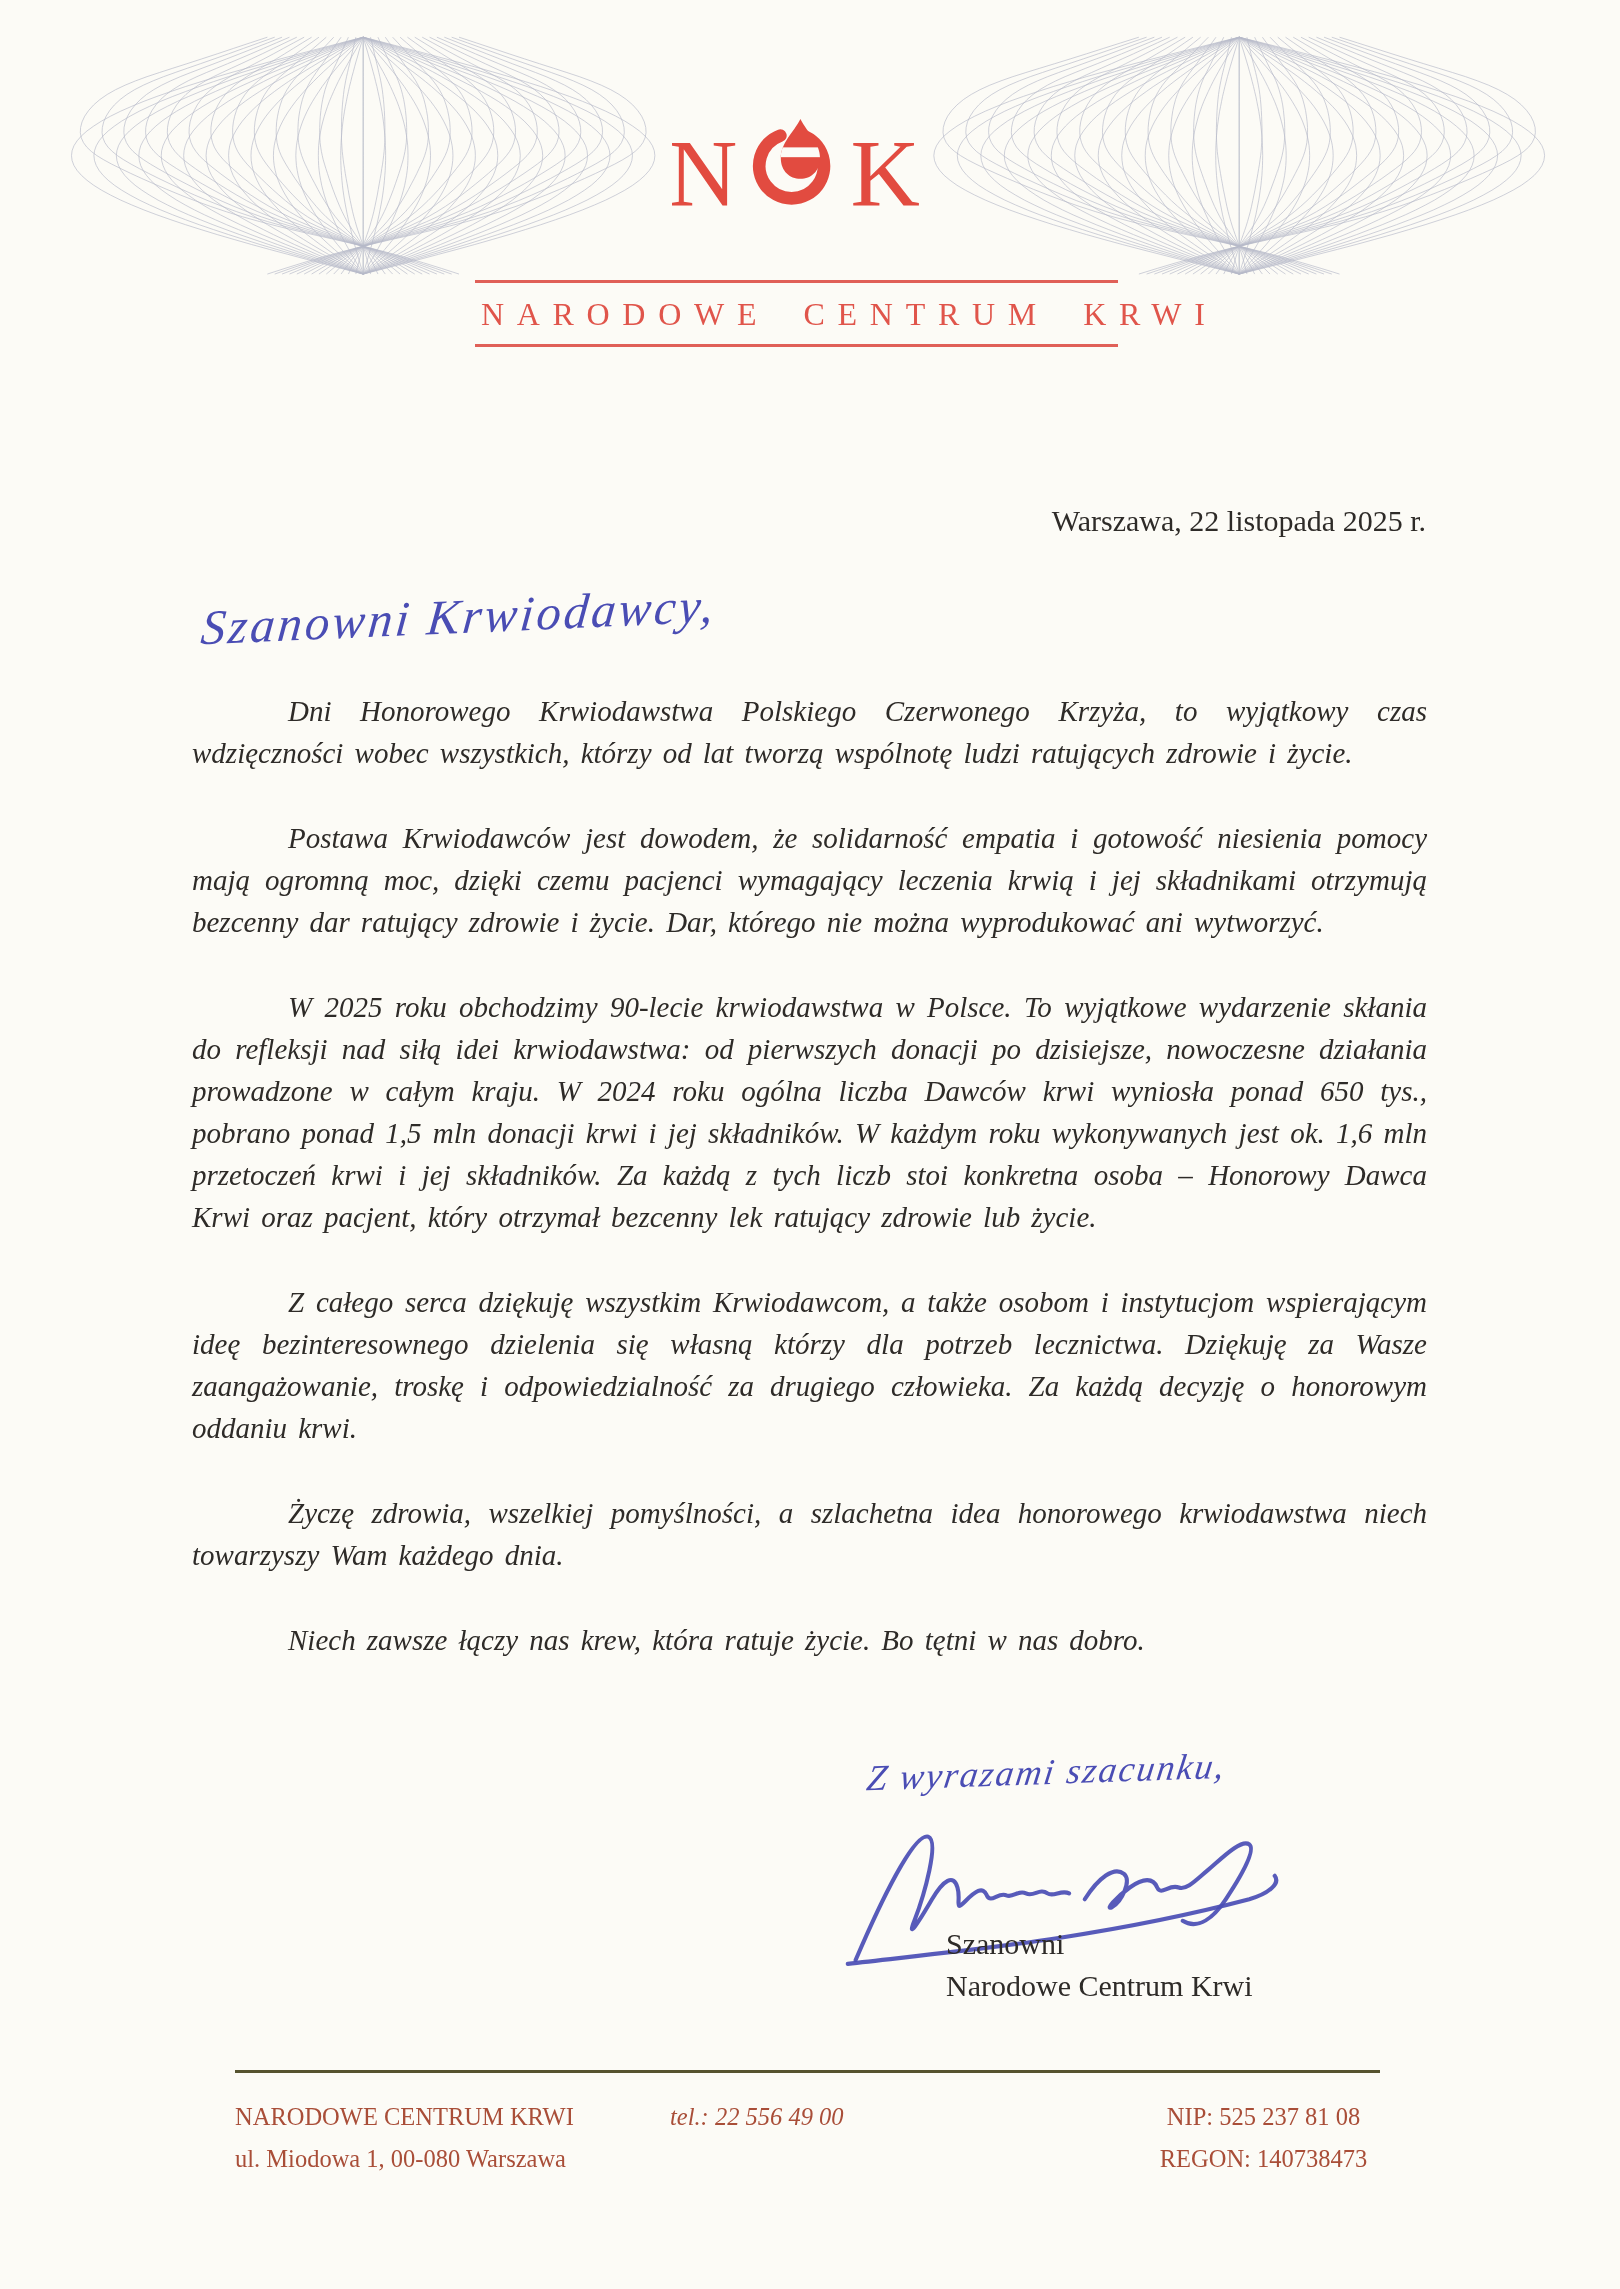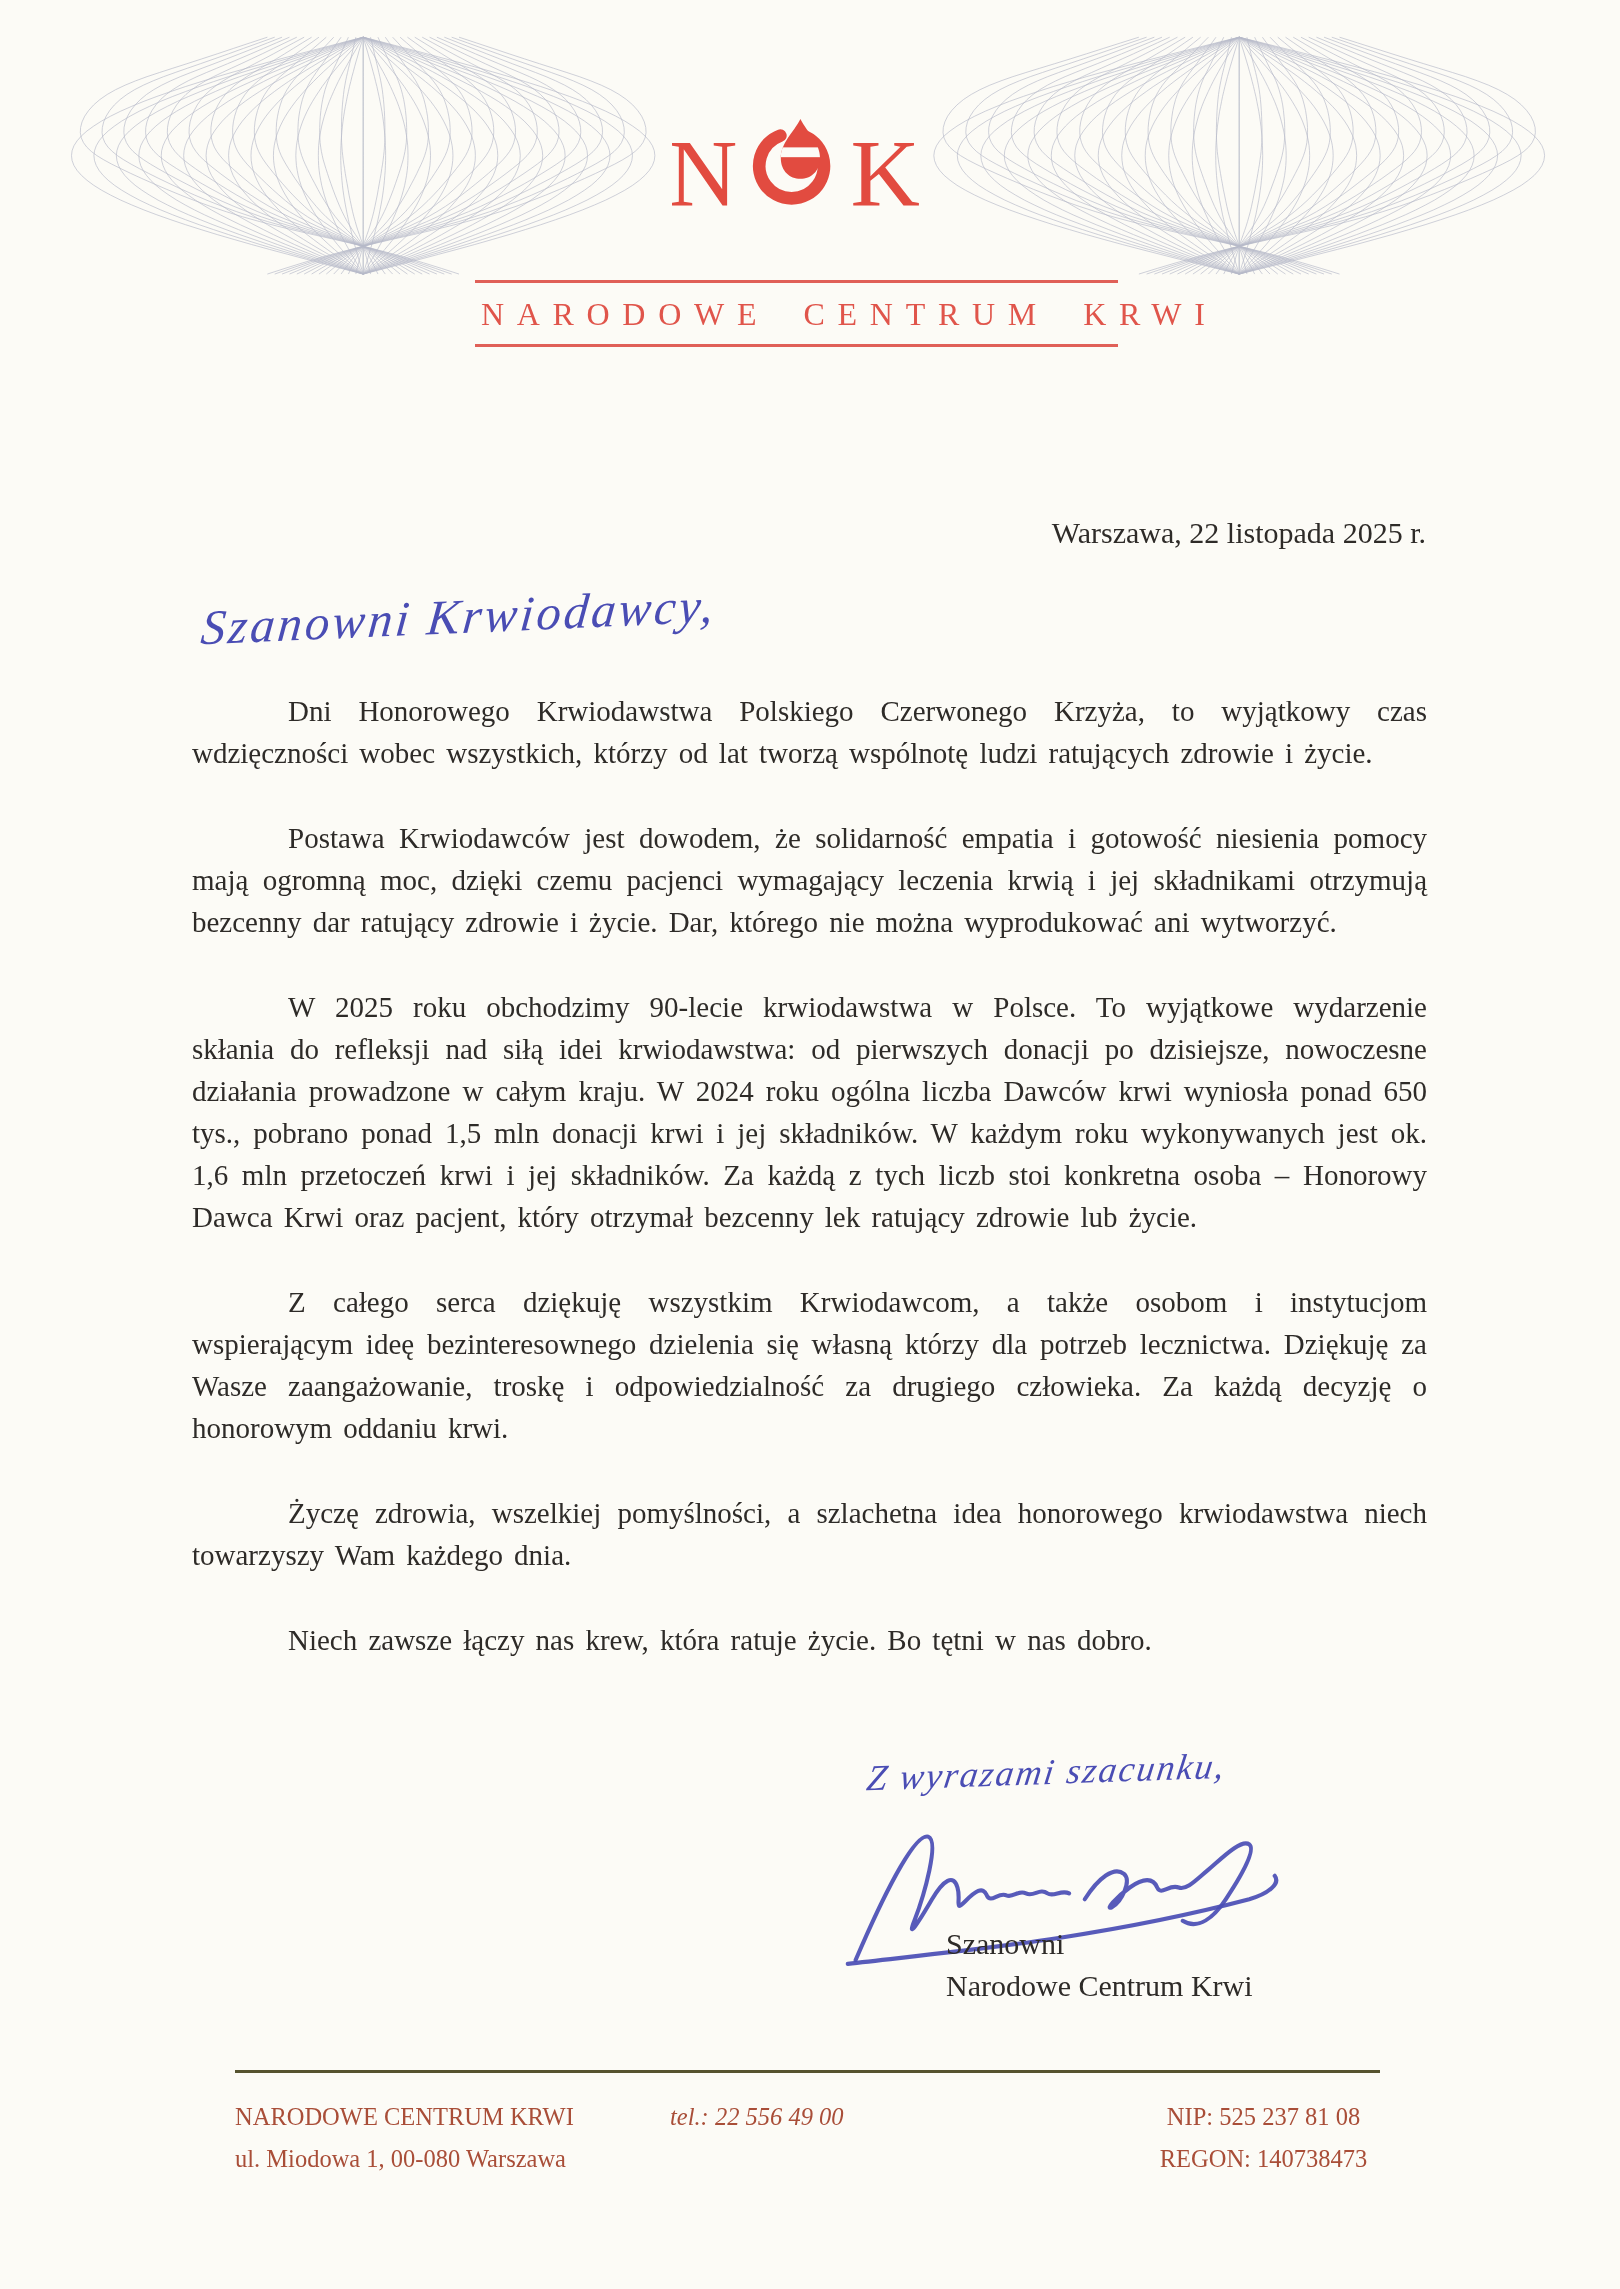--- a/index.html
+++ b/index.html
@@ -35,39 +35,40 @@
     color:var(--title-red);
     font-size:32px;
     letter-spacing:12.7px;
     word-spacing:13.7px;
     padding:12.7px 0 11.8px 5.9px;
     white-space:nowrap;
     font-family:"Liberation Serif", serif;
   }
   .date-line{
     position:absolute;right:194px;top:504px;
-    font-size:30px;color:var(--body-ink);margin-top:12px;
+    font-size:30px;color:var(--body-ink);
   }
   .hand{
     color:var(--ink-blue);
     font-style:italic;
     font-family:cursive;
     white-space:nowrap;
   }
   #greeting{
     position:absolute;left:201px;top:588px;
     font-size:49px;
     transform:rotate(-2.5deg) skewX(-8deg);
     letter-spacing:2.9px;
   }
   #letter-body{
     position:absolute;left:192px;top:690px;width:1235px;
     font-size:29px;line-height:42px;
     color:var(--body-ink);
     text-align:justify;
+    font-style:italic;
   }
   #letter-body p{text-indent:96px;margin-bottom:43px;word-spacing:3.9px;}
   #closing{
     position:absolute;left:867px;top:1751px;
     font-size:36px;
     transform:rotate(-2deg) skewX(-10deg);
     letter-spacing:2px;
   }
   #signature{position:absolute;left:838px;top:1805px;width:470px;height:167px;}
   #signature path{fill:none;stroke:var(--ink-blue);stroke-width:4.2;stroke-linecap:round;stroke-linejoin:round;opacity:.92;}

